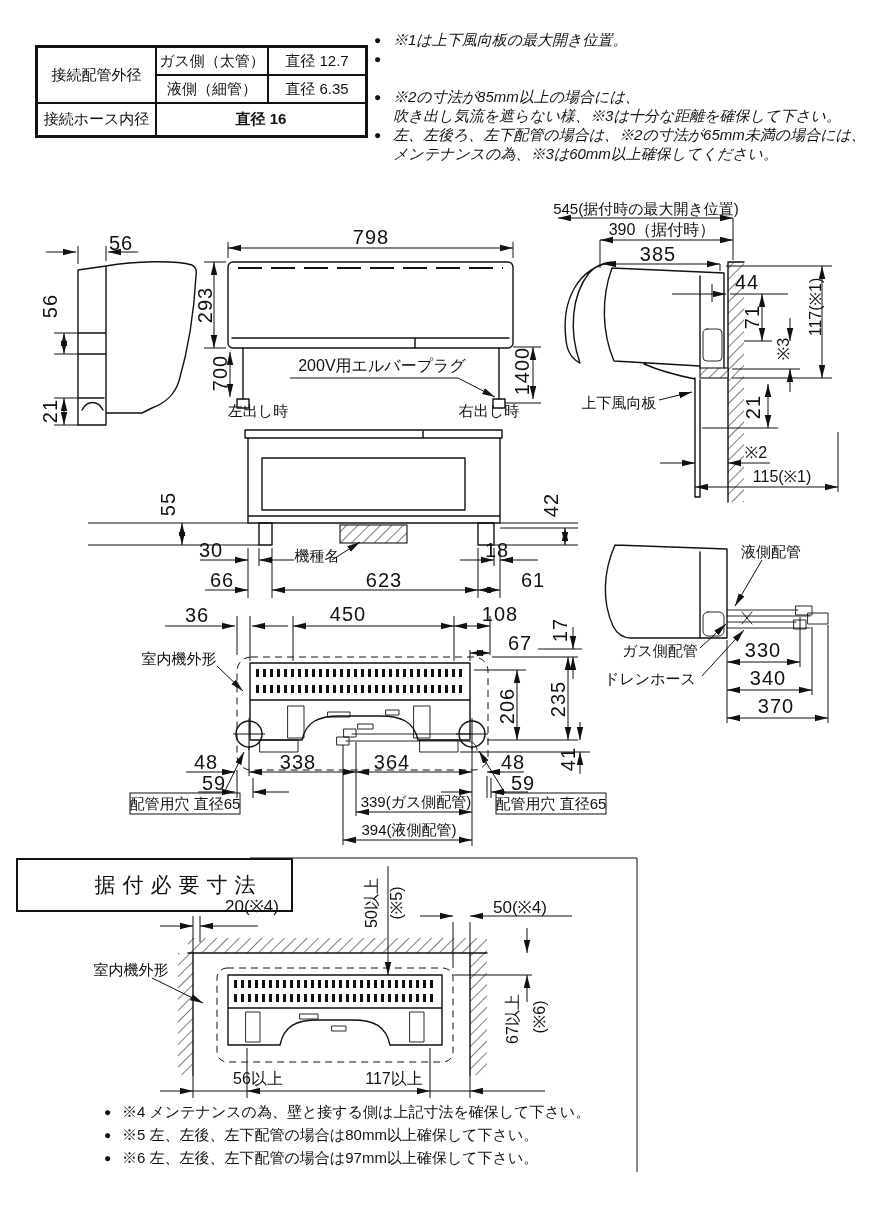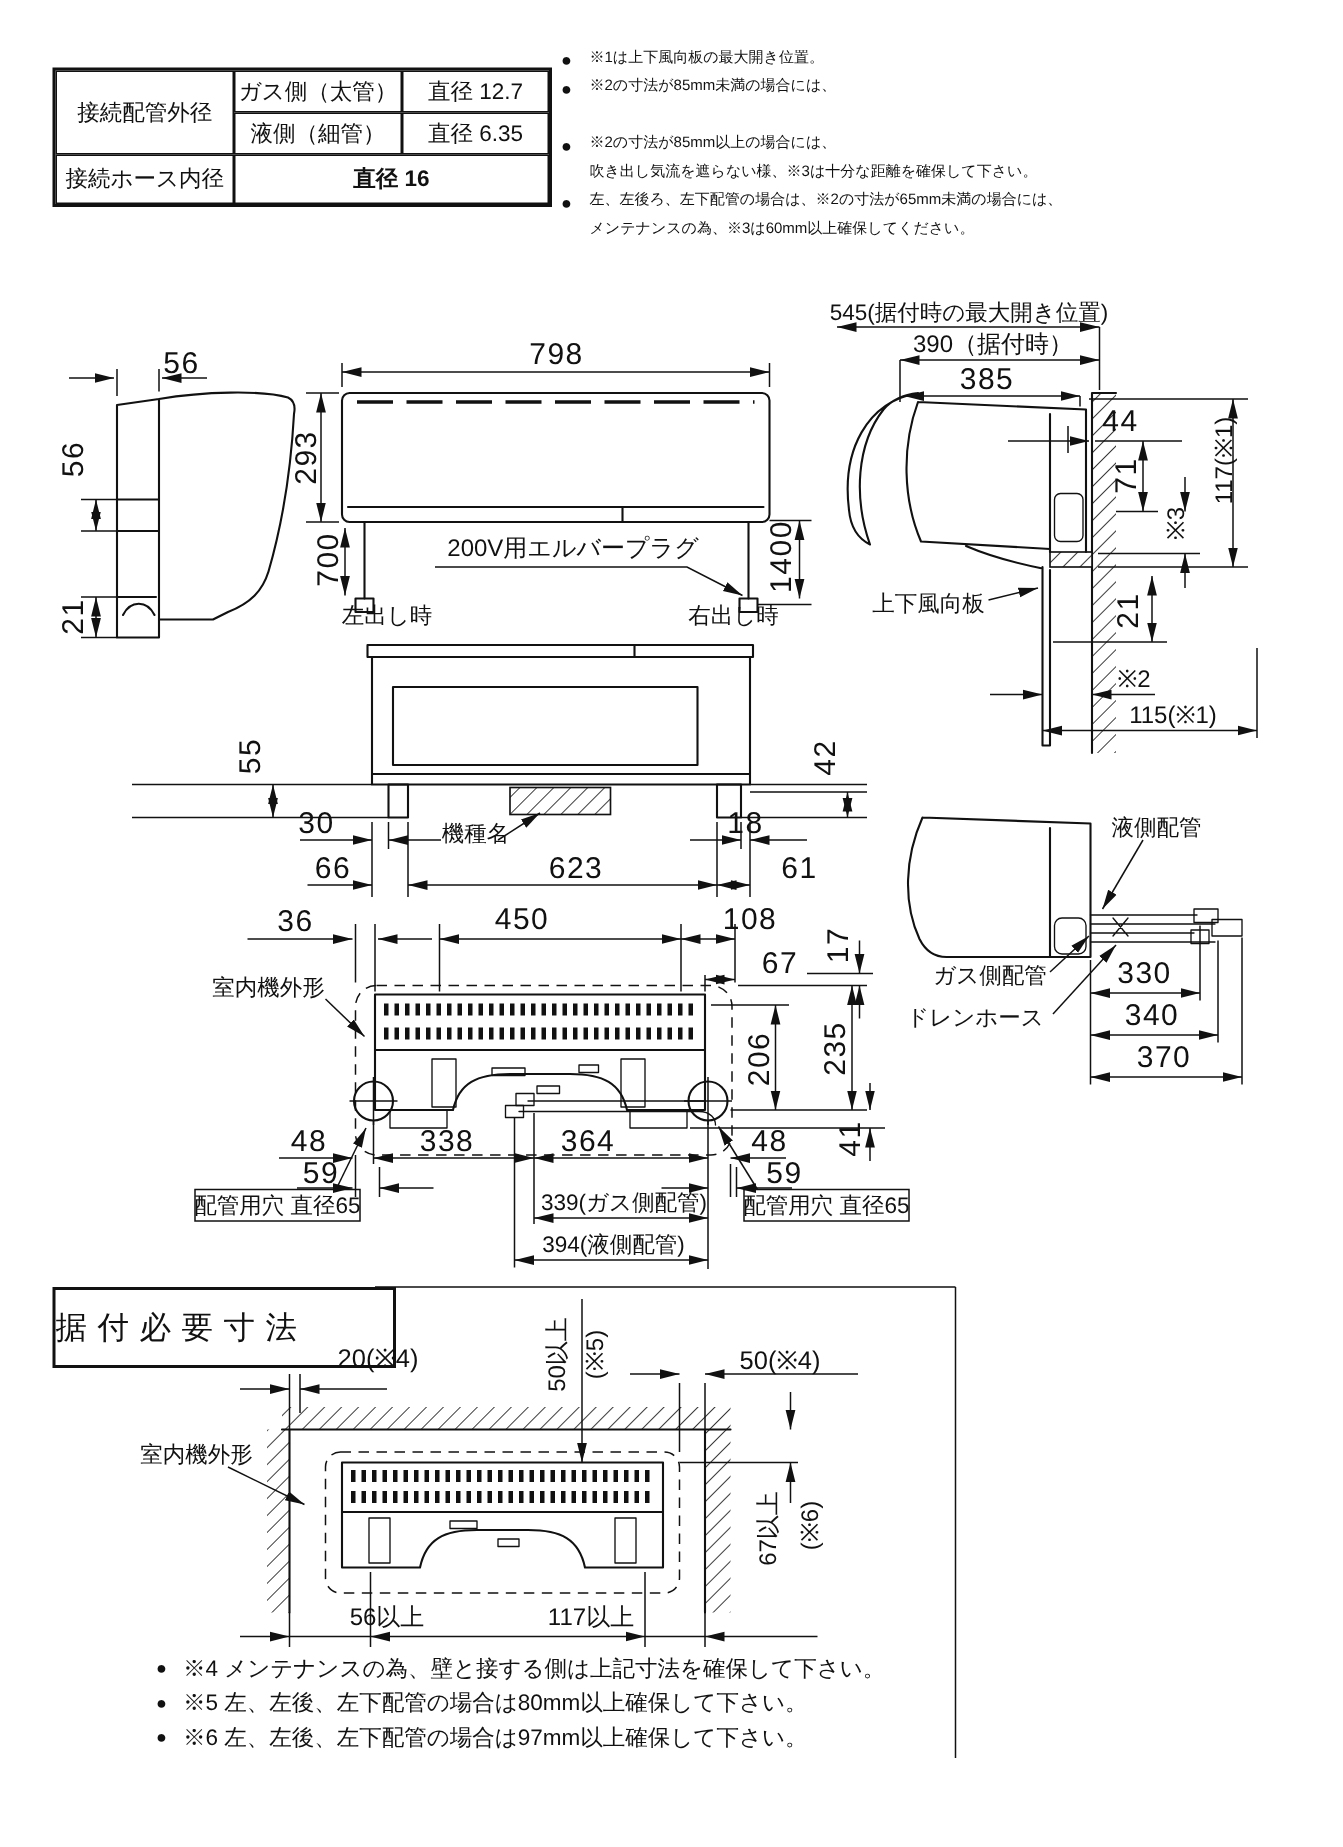--- a/index.html
+++ b/index.html
@@ -17,32 +17,32 @@
   .dashed{stroke-dasharray:7 5;}
   .hatchrect{fill:url(#hatch);stroke:#111;stroke-width:1.1;}
   .hatchnb{fill:url(#hatch);stroke:none;}
   .lb{position:absolute;transform:translate(-50%,-50%);white-space:nowrap;color:#111;z-index:3;}
   .rot{transform:translate(-50%,-50%) rotate(-90deg);}
   .num{font-size:20px;letter-spacing:1px;}
   .t15{font-size:15px;}
   .t16{font-size:16px;}
   .t17{font-size:17px;}
   .ttl{font-size:21px;letter-spacing:7px;}
-  .noteline{position:absolute;left:393px;font-size:10px;white-space:nowrap;z-index:3;}
+  .noteline{position:absolute;left:393px;font-size:15px;white-space:nowrap;z-index:3;font-style:italic;}
   .bullet{position:absolute;left:374px;font-size:12px;z-index:3;}
   .inote{position:absolute;left:122px;font-size:15px;white-space:nowrap;z-index:3;}
   .ibullet{position:absolute;left:104px;font-size:12px;z-index:3;}
   .spec{position:absolute;left:35px;top:45px;width:329px;display:grid;
         grid-template-columns:119px 112px 98px;grid-template-rows:28px 28px 33px;
         border:2px solid #111;z-index:3;font-size:15px;}
   .spec div{display:flex;align-items:center;justify-content:center;border:1px solid #111;}
   .cell-span2{grid-row:1/3;text-align:right;}
   .cell-span2c{grid-column:2/4;font-weight:bold;}
-  .titlebox{position:absolute;left:35px;top:858px;width:225px;height:50px;border:2px solid #111;
-        background:#fff;display:flex;align-items:center;z-index:3;}
+  .titlebox{position:absolute;left:16px;top:858px;width:225px;height:50px;border:2px solid #111;
+        background:#fff;display:flex;align-items:center;justify-content:center;z-index:3;padding-left:48px;}
 </style>
 </head>
 <body>
 
 <div class="page">
 
   <div class="spec">
     <div class="cell-span2">接続配管外径</div>
     <div>ガス側（太管）</div>
     <div>直径 12.7</div>
@@ -50,21 +50,20 @@
     <div>直径 6.35</div>
     <div>接続ホース内径</div>
     <div class="cell-span2c">直径 16</div>
   </div>
 
   <span class="bullet" style="top:33px">●</span>
   <span class="bullet" style="top:52px">●</span>
   <span class="bullet" style="top:90px">●</span>
   <span class="bullet" style="top:128px">●</span>
   <span class="noteline" style="top:31px">※1は上下風向板の最大開き位置。</span>
-  <span class="noteline" style="top:50px">※2の寸法が85mm未満の場合には、</span>
   <span class="noteline" style="top:88px">※2の寸法が85mm以上の場合には、</span>
   <span class="noteline" style="top:107px">吹き出し気流を遮らない様、※3は十分な距離を確保して下さい。</span>
   <span class="noteline" style="top:126px">左、左後ろ、左下配管の場合は、※2の寸法が65mm未満の場合には、</span>
   <span class="noteline" style="top:145px">メンテナンスの為、※3は60mm以上確保してください。</span>
 
   <svg width="895" height="1231" viewBox="0 0 895 1231">
     <defs>
       <marker id="ar" viewBox="0 0 12 8" refX="12" refY="4" markerWidth="13" markerHeight="9" orient="auto-start-reverse">
         <path d="M0,1 L12,4 L0,7 Z" fill="#111"></path>
       </marker>

